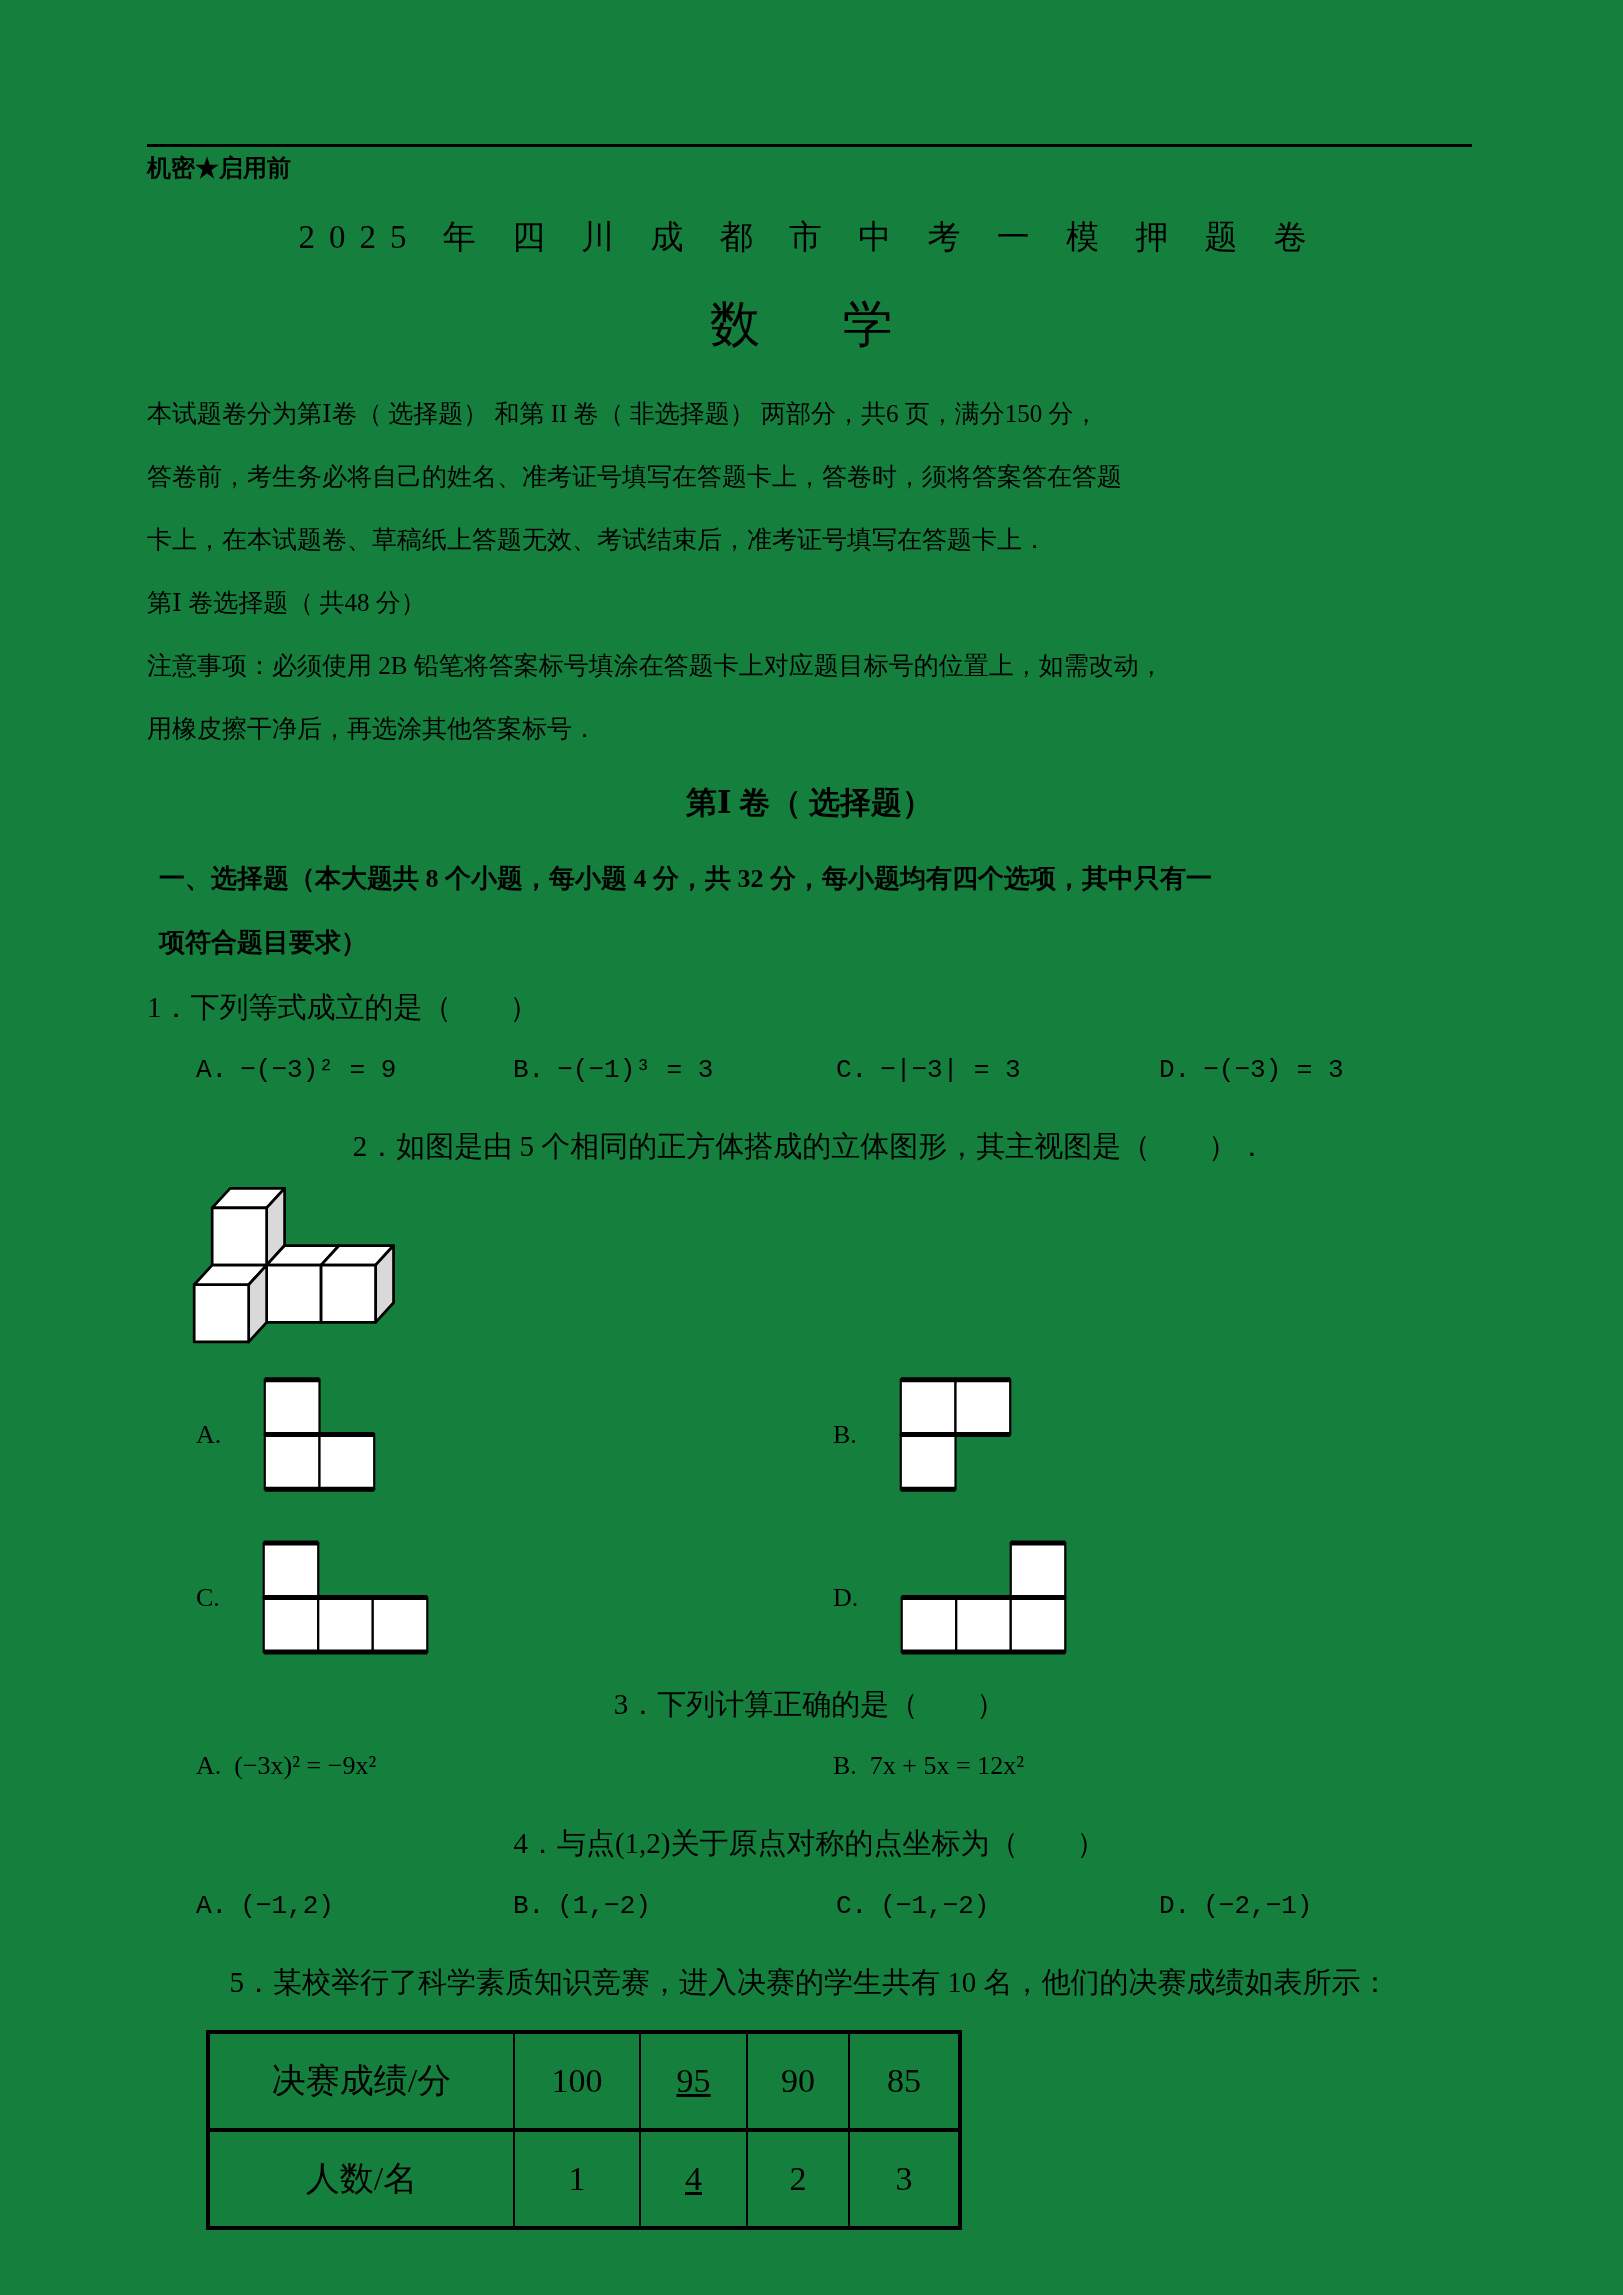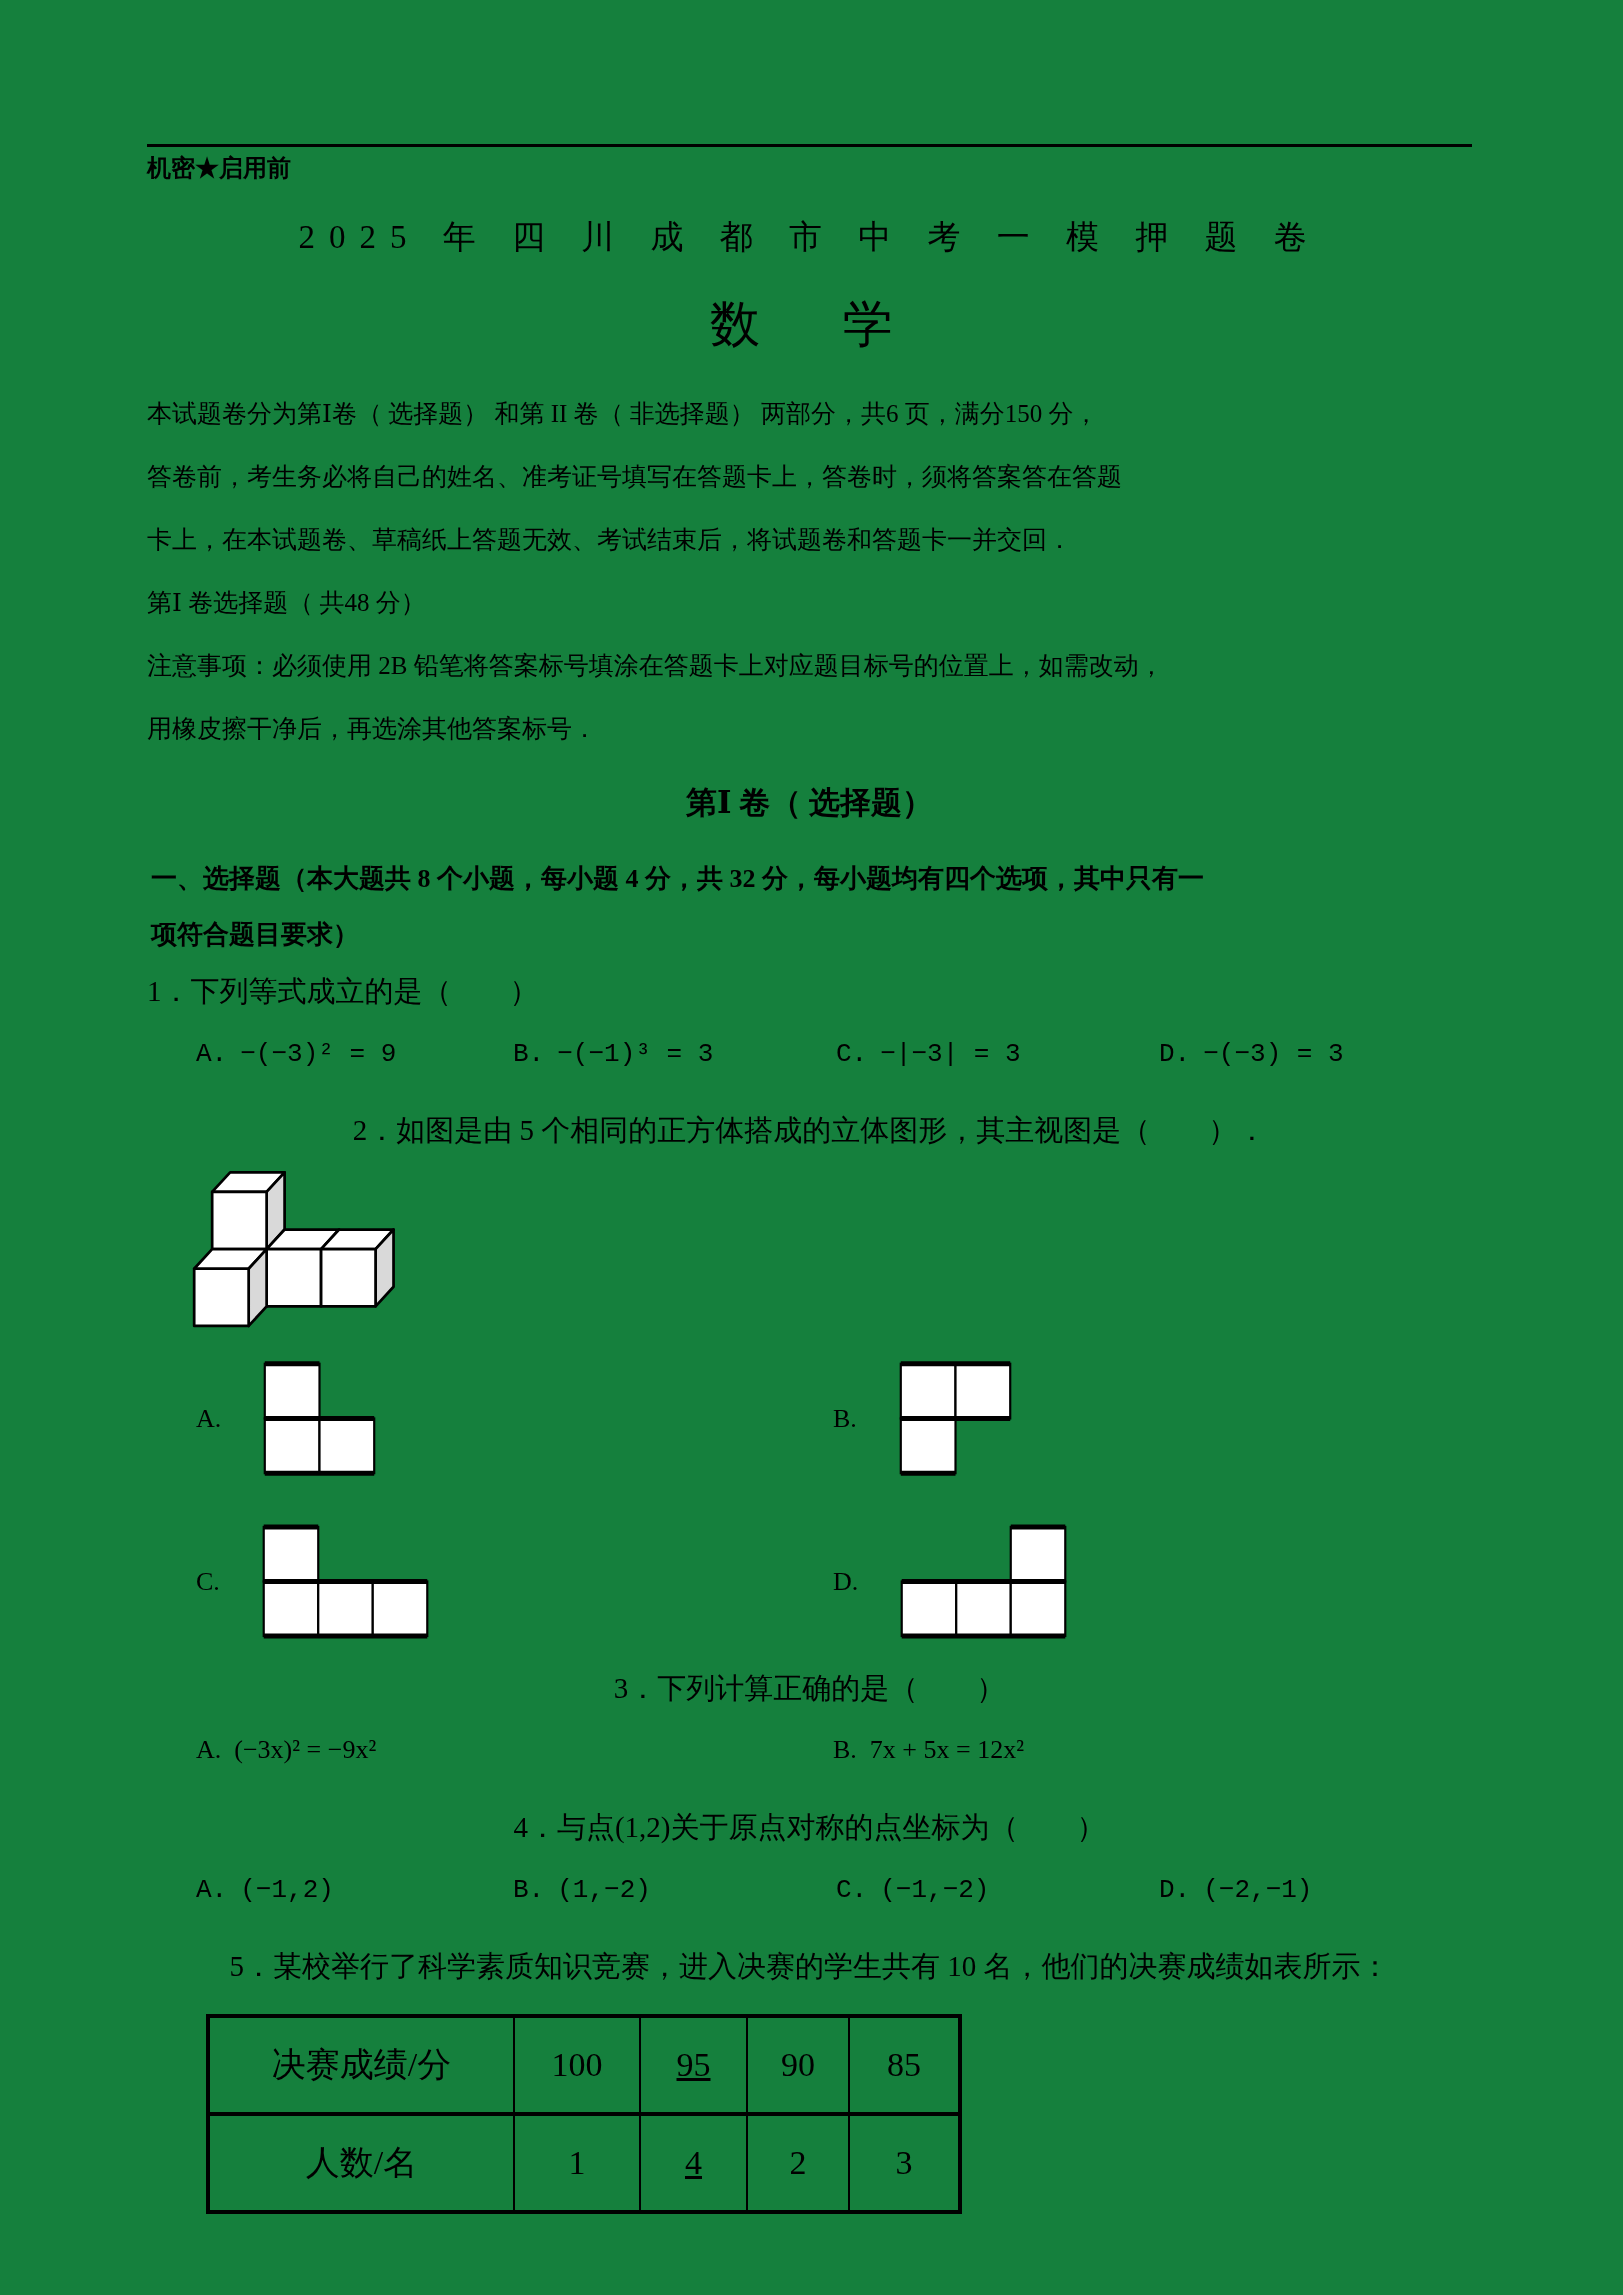--- a/index.html
+++ b/index.html
@@ -11,21 +11,21 @@
   .top-rule{margin-top:144px;border-top:3.3px solid #000;height:0;}
   .secrecy{font-size:24px;font-weight:bold;line-height:34px;margin-top:4.4px;}
   .title{font-size:33px;font-weight:normal;line-height:39px;text-align:center;
          letter-spacing:14px;margin:33px 0 0 0;}
   .subject{font-size:50px;font-weight:normal;line-height:59px;text-align:center;
            letter-spacing:16.4px;margin:38px 0 0 0;}
   .intro{margin-top:28px;}
   .intro p{margin:0;font-size:25px;line-height:63px;}
   .part-heading{margin-top:24px;text-align:center;font-size:31px;font-weight:bold;line-height:37px;}
   .instruction{margin-top:32px;}
-  .instruction p{margin:4px;font-size:26px;font-weight:bold;line-height:52px;}
+  .instruction p{margin:12px;font-size:26px;font-weight:bold;line-height:52px;}
   .q-text{margin:3.3px 0 0 0;font-size:29px;line-height:52px;}
   .qt-sp{margin-top:22px;text-align:center;}
   .math{font-size:26px;}
   .opt-label{font-size:26px;margin-right:13px;}
   .options-row4{display:grid;grid-template-columns:317px 323px 323px auto;
                 margin:14px 0 0 49px;line-height:46px;white-space:nowrap;font-family:Liberation Mono, monospace;}
   .options-row2{display:grid;grid-template-columns:637px auto;
                 margin:12px 0 0 49px;line-height:47px;white-space:nowrap;}
   .cube-wrap{margin:14px 0 0 45px;}
   .fig-row{display:flex;align-items:center;margin-left:49px;}
@@ -52,21 +52,21 @@
 
     <div class="top-rule"></div>
     <div class="secrecy">机密★启用前</div>
 
     <div class="title">2025 年 四 川 成 都 市 中 考 一 模 押 题 卷</div>
     <div class="subject">数　学</div>
 
     <div class="intro">
       <p>本试题卷分为第Ⅰ卷（ 选择题） 和第 II 卷（ 非选择题） 两部分，共6 页，满分150 分，</p>
       <p>答卷前，考生务必将自己的姓名、准考证号填写在答题卡上，答卷时，须将答案答在答题</p>
-      <p>卡上，在本试题卷、草稿纸上答题无效、考试结束后，将试题卷和答题卡一并交回．</p>
+      <p>卡上，在本试题卷、草稿纸上答题无效、考试结束后，准考证号填写在答题卡上．</p>
       <p>第Ⅰ 卷选择题（ 共48 分）</p>
       <p>注意事项：必须使用 2B 铅笔将答案标号填涂在答题卡上对应题目标号的位置上，如需改动，</p>
       <p>用橡皮擦干净后，再选涂其他答案标号．</p>
     </div>
 
     <div class="part-heading">第Ⅰ 卷（ 选择题）</div>
 
     <div class="instruction">
       <p>一、选择题（本大题共 8 个小题，每小题 4 分，共 32 分，每小题均有四个选项，其中只有一</p>
       <p>项符合题目要求）</p>

